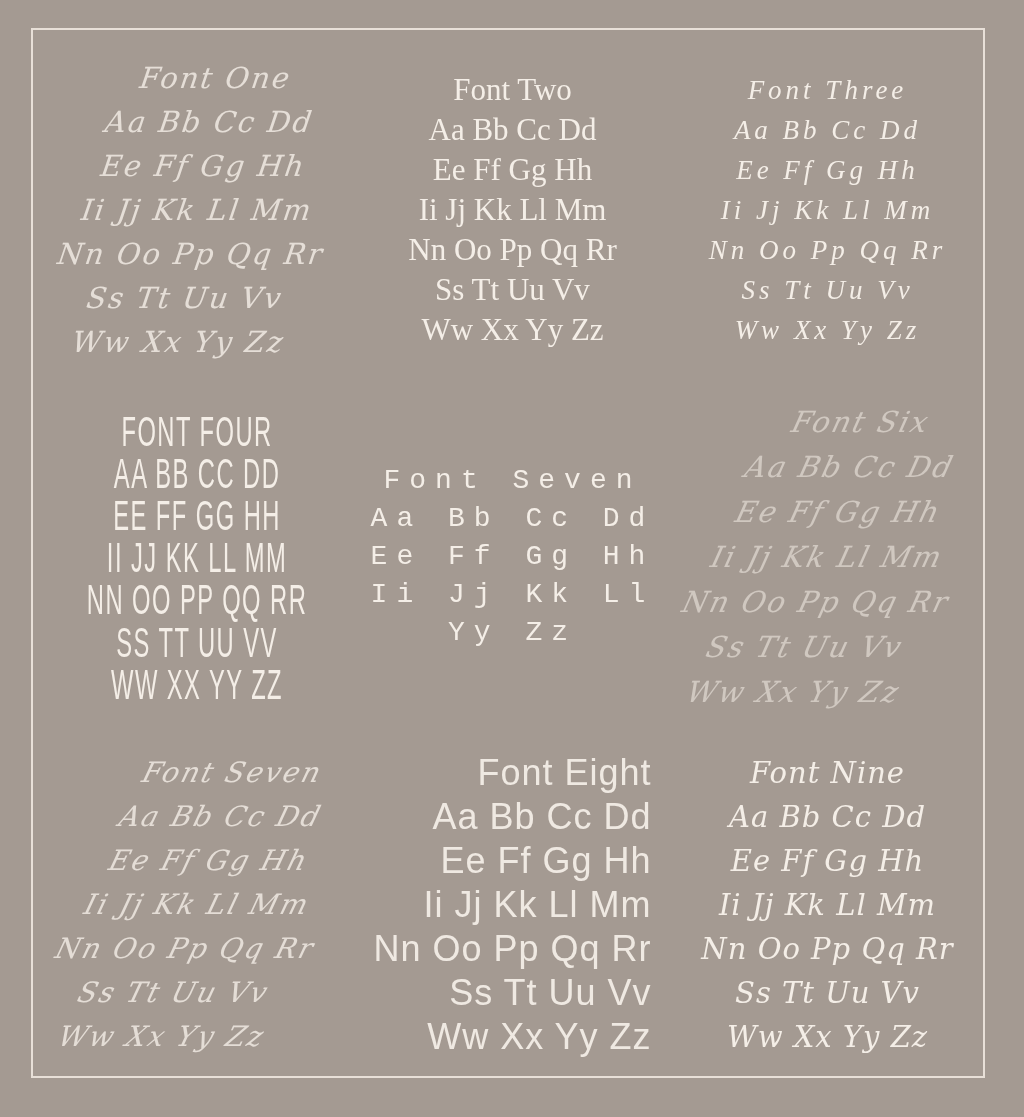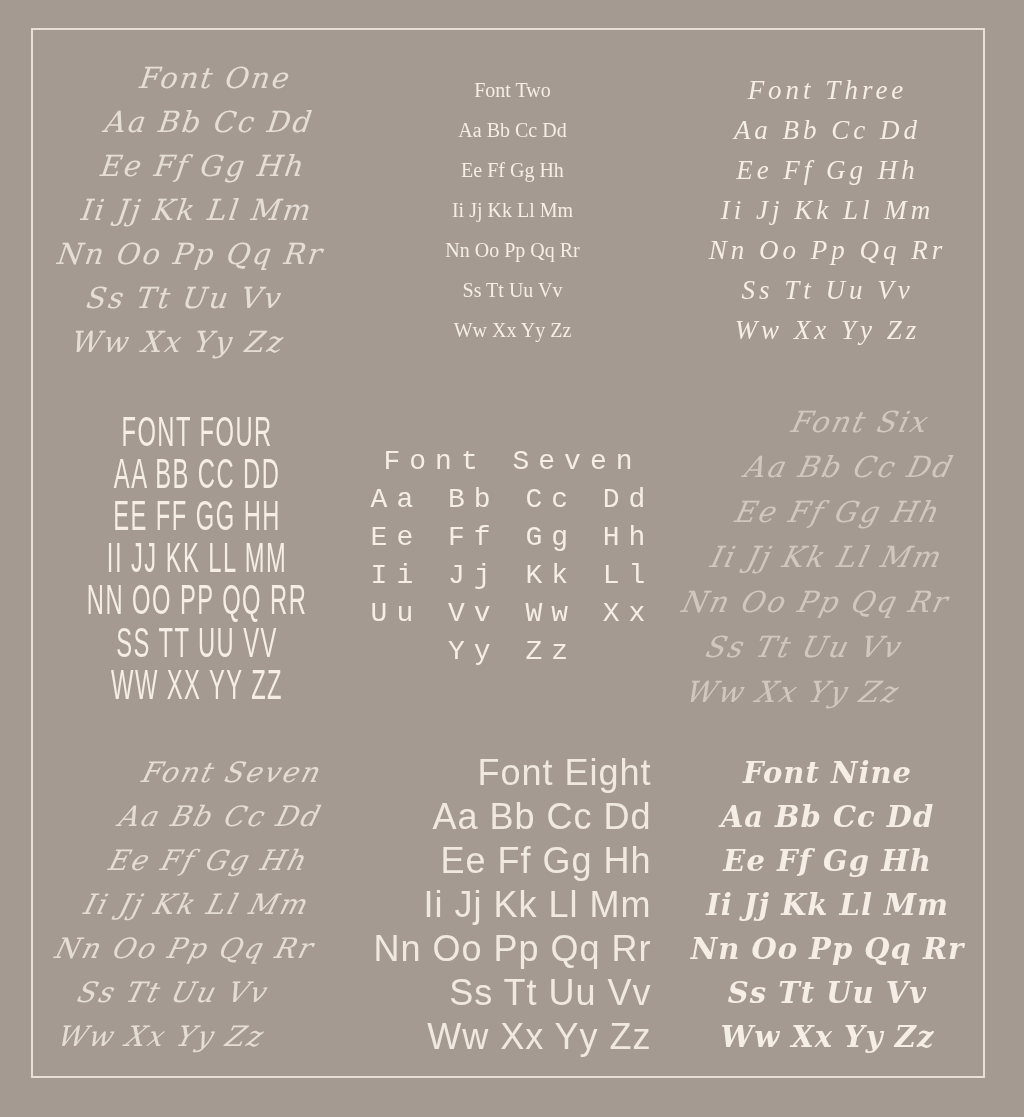--- a/index.html
+++ b/index.html
@@ -30,21 +30,21 @@
     text-align: center;
     color: #f4eee7;
   }
   .card div { white-space: nowrap; }
 
   
   .f1 { font-family: "DejaVu Serif", serif; font-style: italic; font-weight: 300;
         font-size: 29px; line-height: 44px; letter-spacing: 2px;
         transform: skewX(-8deg); opacity: .82; }
   
-  .f2 { font-family: "Liberation Serif", serif; font-size: 20px; line-height: 40px; }
+  .f2 { font-family: "Liberation Serif", serif; font-size: 31px; line-height: 40px; }
   
   .f3 { font-family: Liberation Serif, serif; font-style: italic;
         font-size: 27px; line-height: 40px; letter-spacing: 4px; }
   
   .f4 { font-family: "Liberation Sans", sans-serif; font-size: 33px; line-height: 33px;
         letter-spacing: 2px; transform: scale(0.72, 1.28); }
   
   .f5 { font-family: "Liberation Mono", monospace; font-size: 28px; line-height: 38px;
         letter-spacing: 9px; }
   
@@ -52,21 +52,21 @@
         font-size: 29px; line-height: 45px; letter-spacing: 2px;
         transform: skewX(-14deg); opacity: .55; }
   
   .f7 { font-family: "DejaVu Serif", serif; font-style: italic; font-weight: 300;
         font-size: 28px; line-height: 44px; letter-spacing: 2px;
         transform: skewX(-15deg); opacity: .8; }
   
   .f8 { font-family: "Liberation Sans", sans-serif; font-weight: 300;
         font-size: 36px; line-height: 44px; letter-spacing: 1px; opacity: .95; text-align: right; }
   
-  .f9 { font-family: "DejaVu Serif", serif; font-style: italic; font-weight: bold;
+  .f9 { font-family: "DejaVu Serif", serif; font-style: italic; font-weight: normal;
         font-size: 29px; line-height: 44px; letter-spacing: 1px; }
 </style>
 </head>
 <body style="background: rgb(164, 154, 146);">
 
 <div class="frame" style="border-color: rgb(232, 224, 216);"></div>
 
 <div class="grid" style="color: rgb(244, 238, 231);">
 
   <div class="card f1">
@@ -107,21 +107,20 @@
     <div>NN OO PP QQ RR</div>
     <div>SS TT UU VV</div>
     <div>WW XX YY ZZ</div>
   </div>
 
   <div class="card f5">
     <div>Font Seven</div>
     <div>Aa Bb Cc Dd</div>
     <div>Ee Ff Gg Hh</div>
     <div>Ii Jj Kk Ll</div>
-    <div>Uu Vv Ww Xx</div>
     <div>Yy Zz</div>
   </div>
 
   <div class="card f6">
     <div>Font Six</div>
     <div>Aa Bb Cc Dd</div>
     <div>Ee Ff Gg Hh</div>
     <div>Ii Jj Kk Ll Mm</div>
     <div>Nn Oo Pp Qq Rr</div>
     <div>Ss Tt Uu Vv</div>

